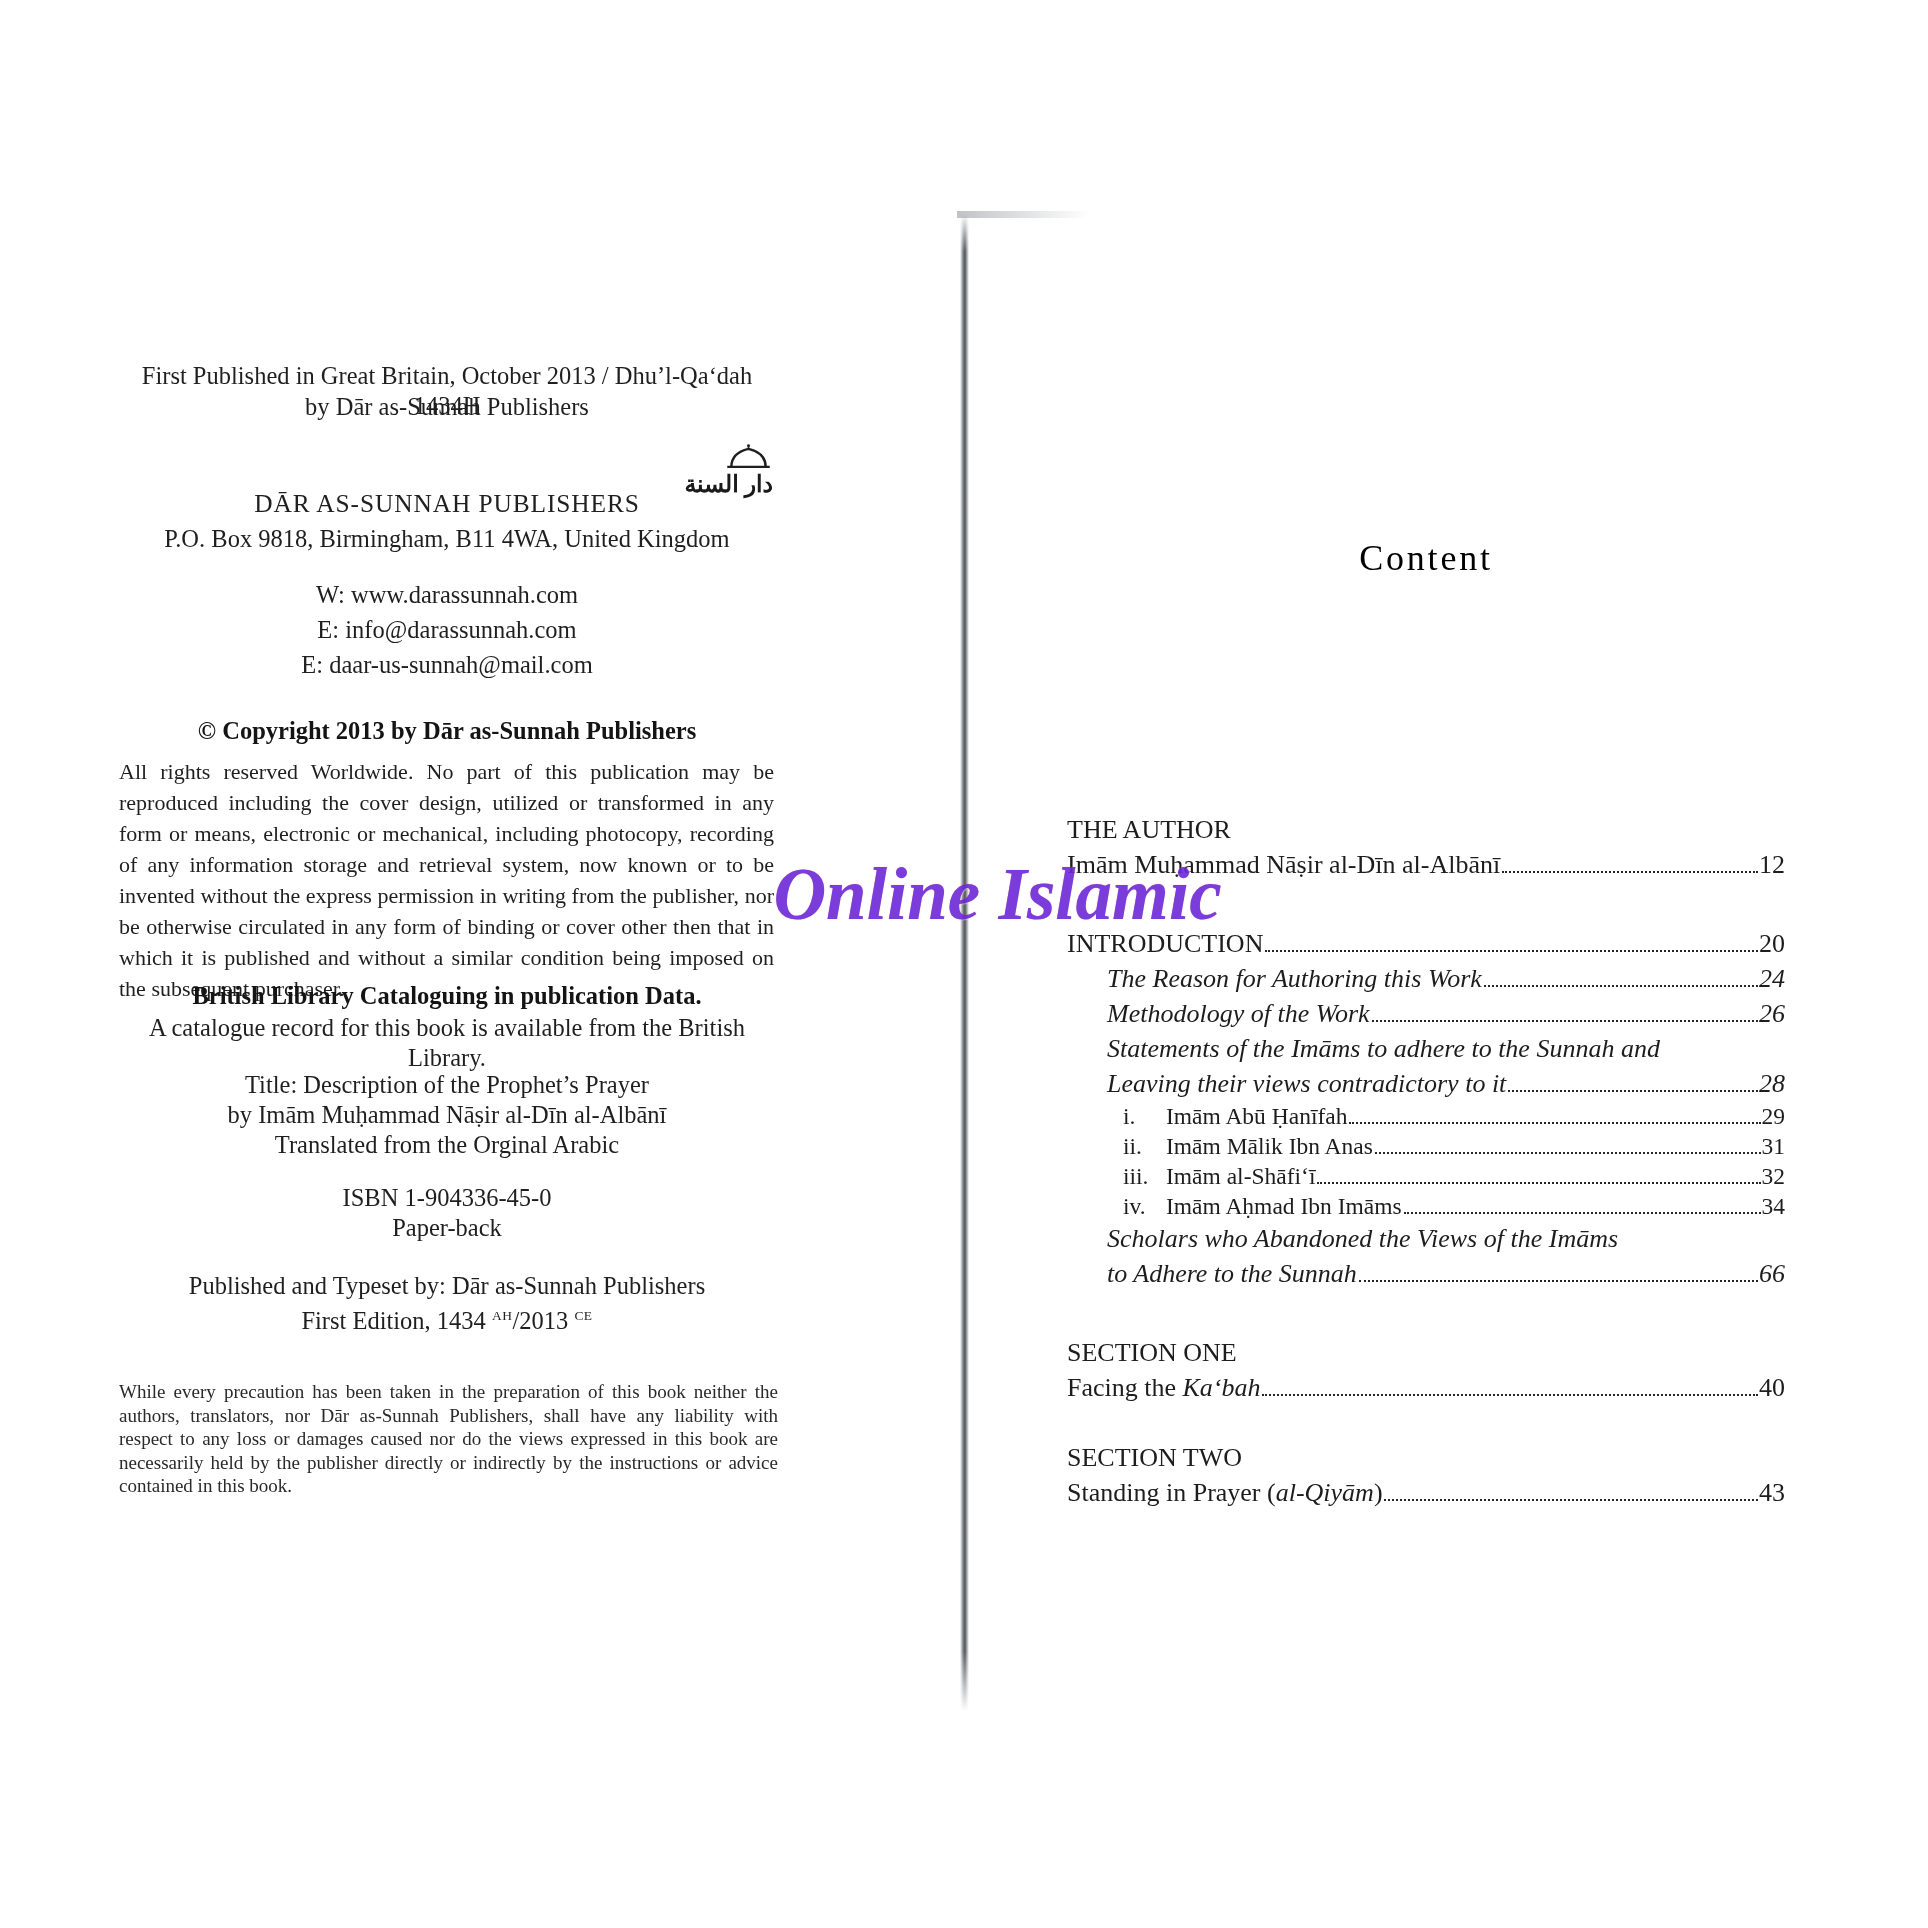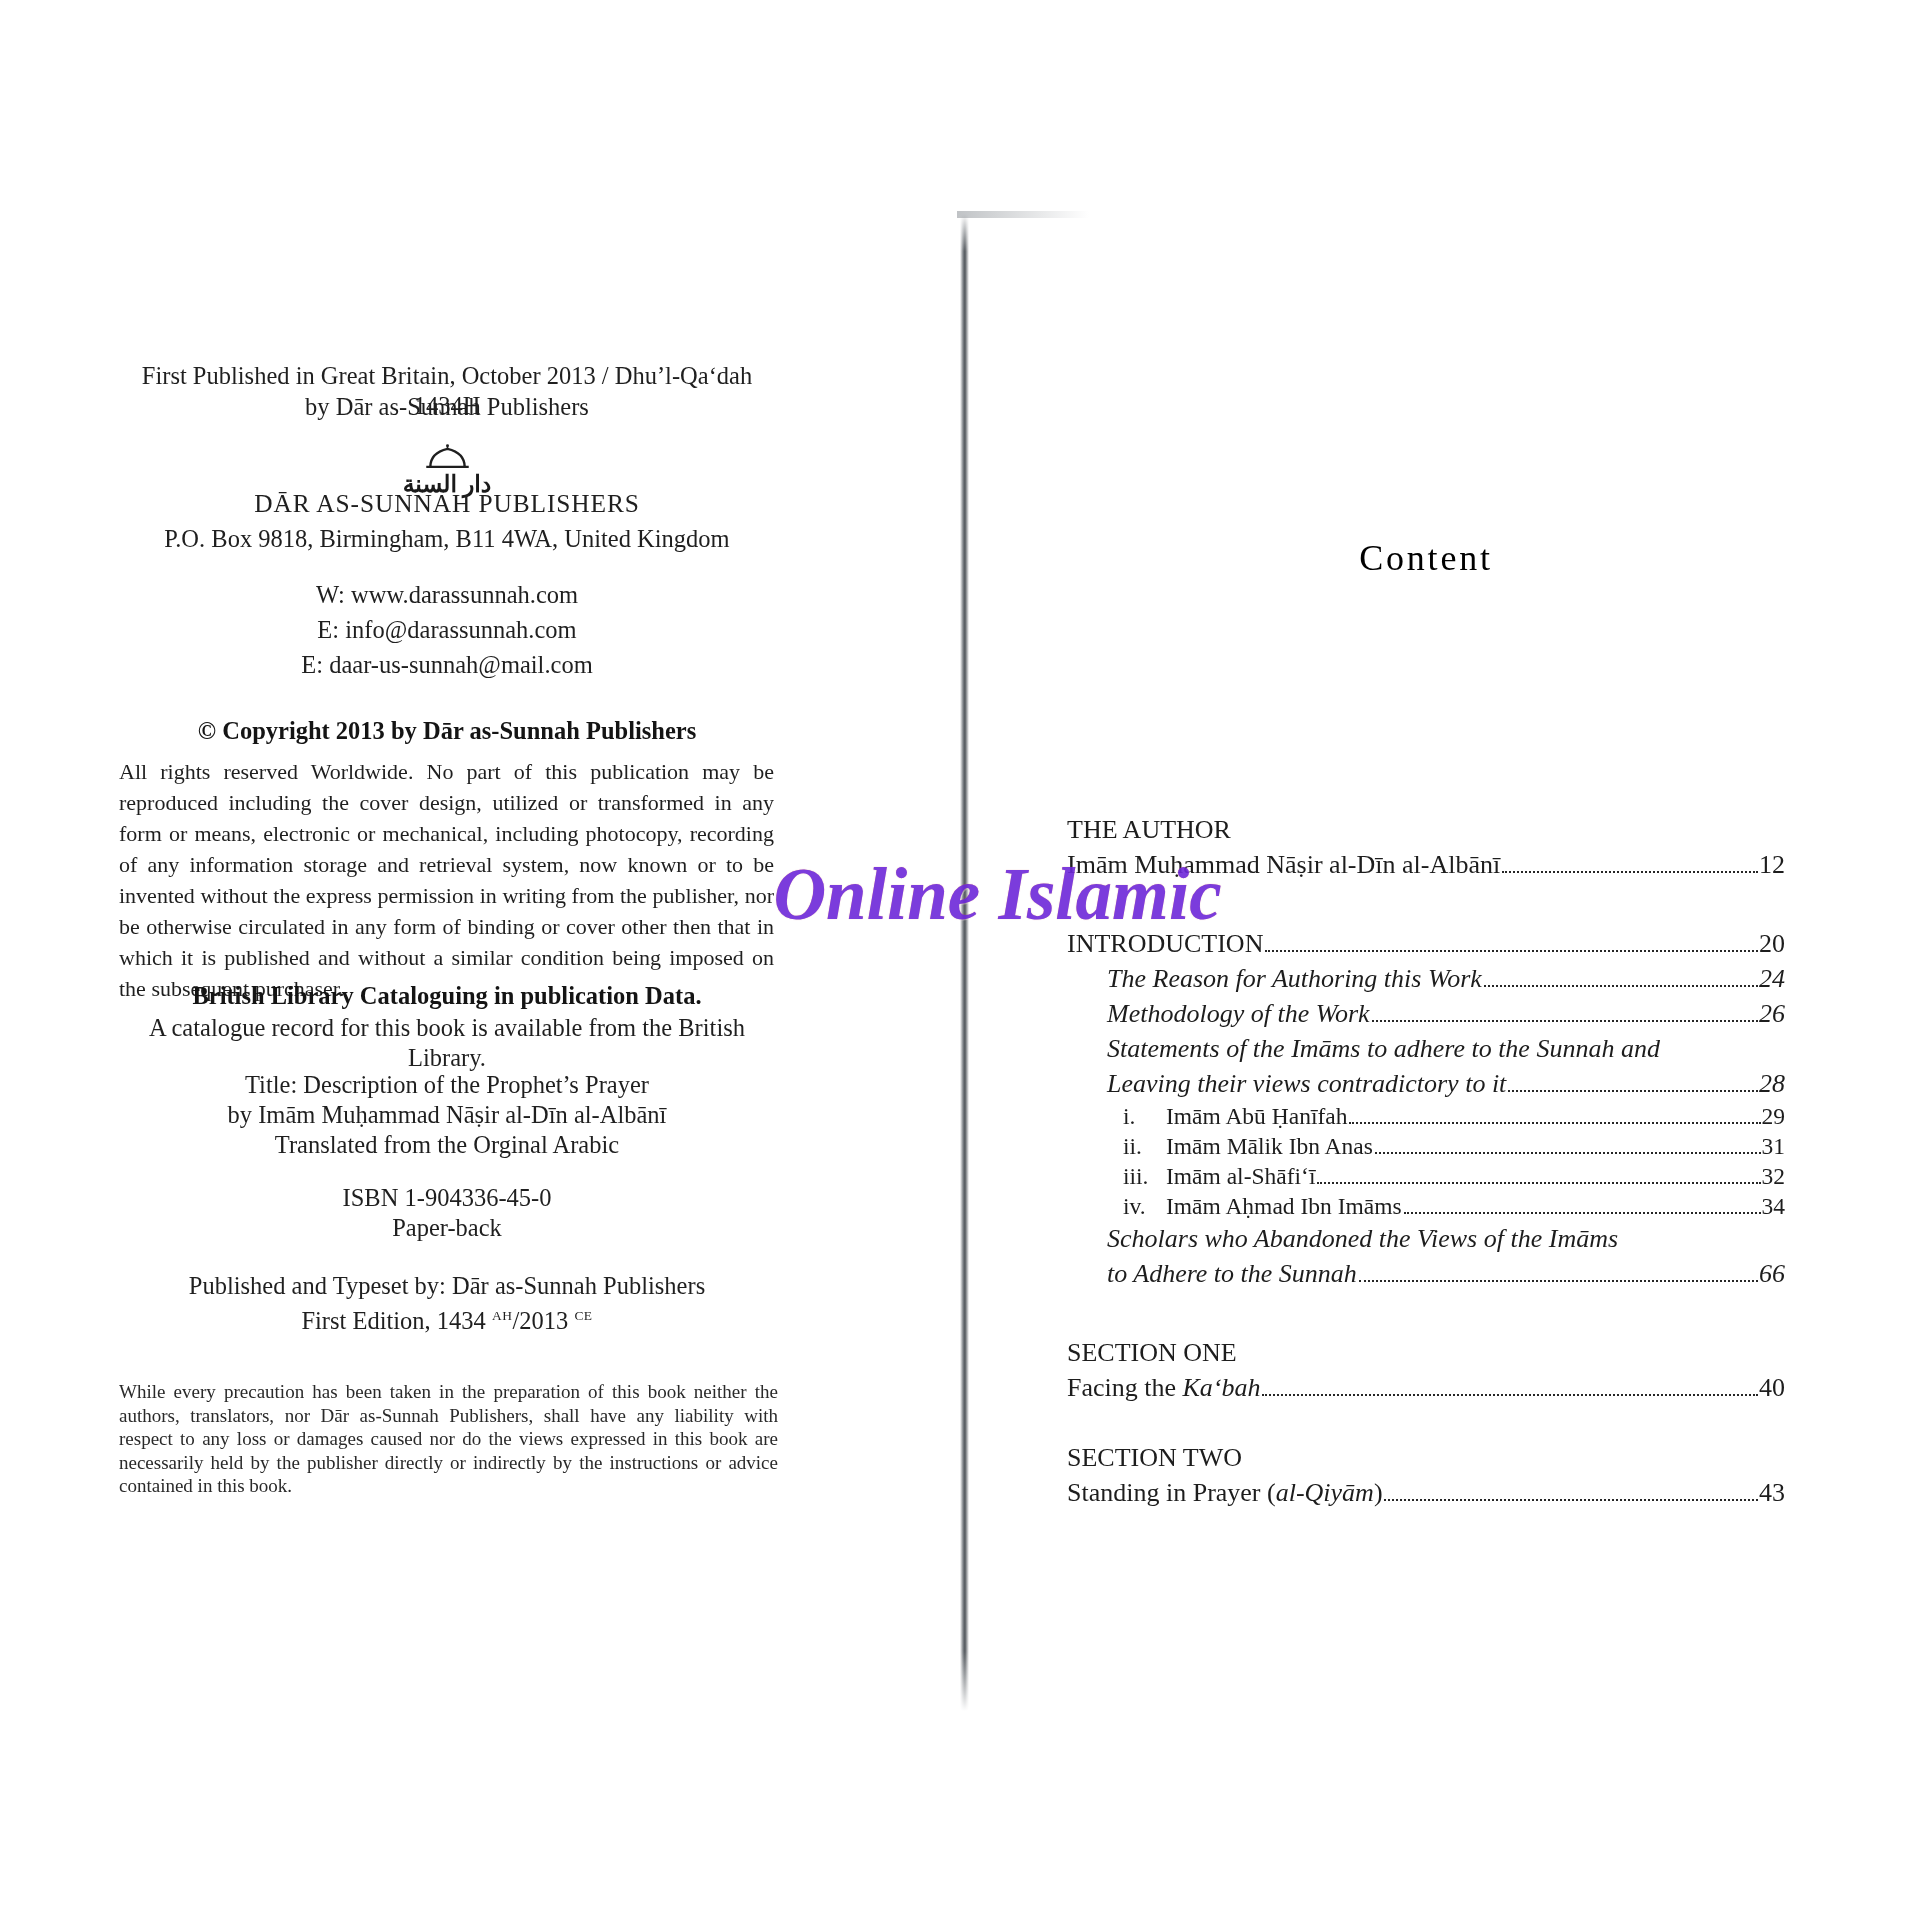--- a/index.html
+++ b/index.html
@@ -18,21 +18,21 @@
   }
   .spine-smudge{
     position:absolute;left:957px;top:211px;width:132px;height:6.6px;
     background:linear-gradient(to right,rgba(140,145,150,0.55),rgba(140,145,150,0));
   }
   
   .lp-line{position:absolute;left:121px;width:652px;text-align:center;font-size:24.5px;line-height:30px;}
   .bold{font-weight:bold;color:#141414;}
   .lp-par{position:absolute;left:119px;width:655px;text-align:justify;font-size:22px;line-height:31px;}
   .lp-par-sm{position:absolute;left:119px;width:659px;text-align:justify;font-size:19px;line-height:23.5px;color:#2a2a2a;}
-  .logo{position:absolute;left:121px;width:652px;top:444px;text-align:center;}
+  .logo{position:absolute;left:121px;width:652px;top:444px;text-align:right;}
   .logo .ar{display:block;font-size:23.5px;font-weight:bold;line-height:22.6px;color:#1a1a1a;}
   sup{font-size:0.55em;letter-spacing:0.5px;}
   
   .content-title{position:absolute;left:1067px;top:537px;width:718px;text-align:center;
     font-size:36px;letter-spacing:2.8px;color:#000000;}
   .toc{position:absolute;left:1067px;top:812px;width:718px;font-size:26px;color:#1d1d1d;}
   .toc-row{display:flex;align-items:baseline;line-height:35px;}
   .toc-row.small{font-size:23.5px;line-height:30px;}
   .toc-row.gap{margin-top:44px;}
   .toc-row.gap-lg{margin-top:35px;}

